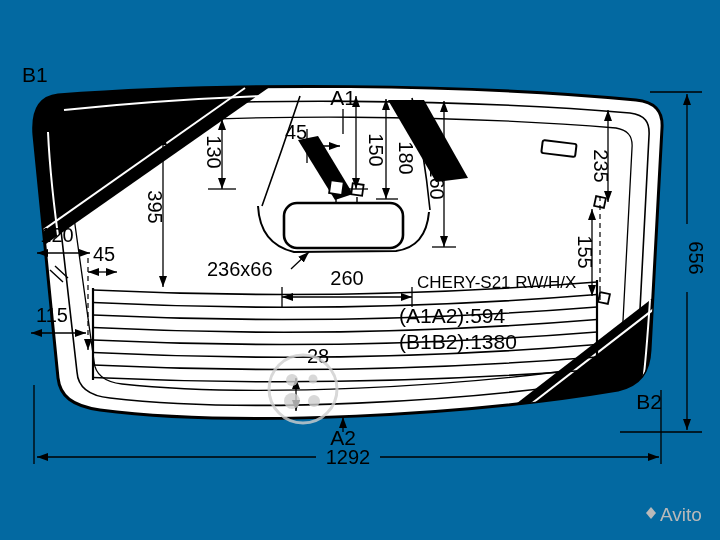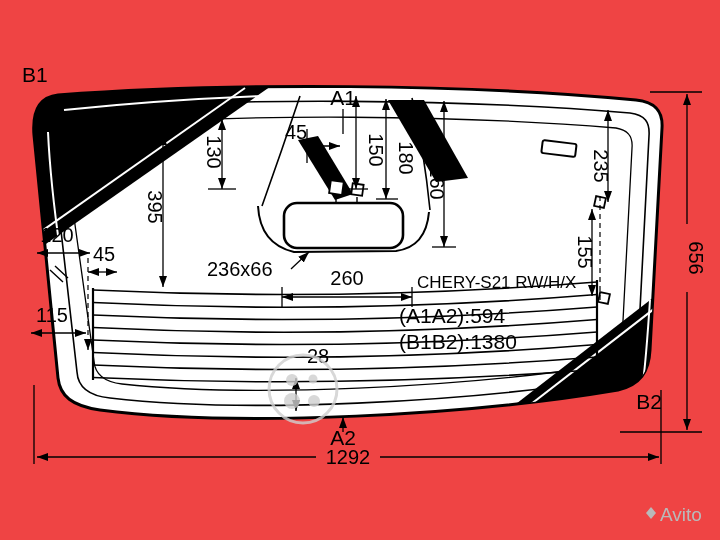--- a/index.html
+++ b/index.html
@@ -1,16 +1,16 @@
 <!DOCTYPE html>
 <html><head>
 <meta charset="utf-8">
 <style>
   html,body{margin:0;padding:0;background:#fff;}
-  .canvas{position:relative;width:720px;height:540px;background:#ef4444;overflow:hidden;
+  .canvas{position:relative;width:720px;height:540px;background:#0369a1;overflow:hidden;
           font-family:"Liberation Sans",sans-serif;}
   svg{position:absolute;inset:0;}
   svg text{font-family:"Liberation Sans",sans-serif;fill:#000;}
   .dim{font-size:20px;}
   .corner{font-size:21px;}
   .info{font-size:21px;}
   .model{font-size:17px;}
   .wm{fill:#b9b9b9;font-size:19px;}
 </style>
 </head>

